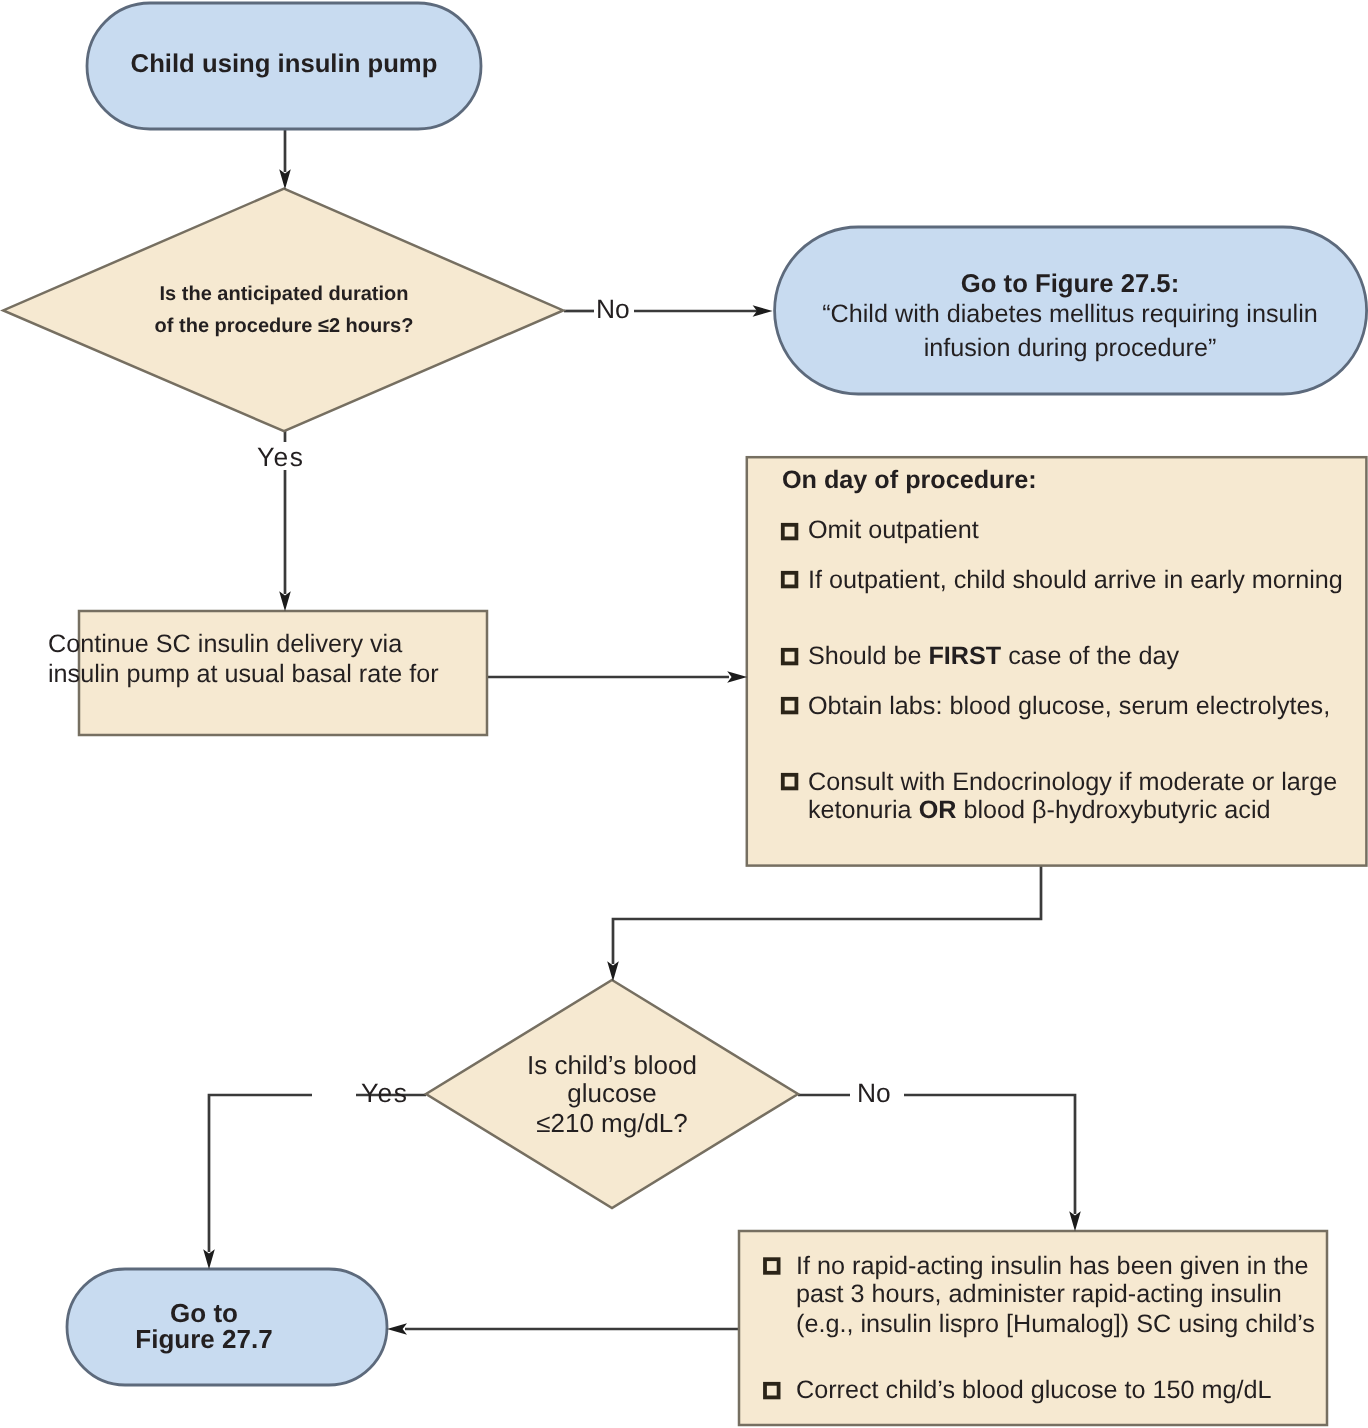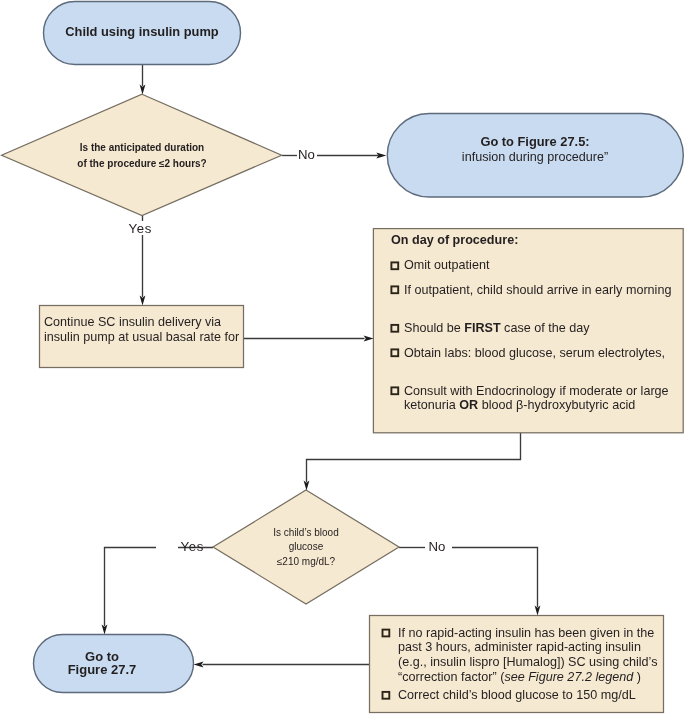--- a/index.html
+++ b/index.html
@@ -73,24 +73,25 @@
 
 <div class="tx bold c" style="left:42px;top:139.5px;width:200px;font-size:10px;line-height:16.2px">
   <div>Is the anticipated duration</div>
   <div>of the procedure ≤2 hours?</div>
 </div>
 
 <div class="tx c" style="left:388px;top:134px;width:294px;font-size:12.85px;line-height:16px">
   <div class="bold">Go to Figure 27.5:</div>
 </div>
 <div class="tx c" style="left:388px;top:149px;width:294px;font-size:12.6px;line-height:17px">
+  <div>“Child with diabetes mellitus requiring insulin</div>
   <div>infusion during procedure”</div>
 </div>
 
-<div class="tx c" style="left:44px;top:315px;width:172px;font-size:12.6px;line-height:14.8px">
+<div class="tx c" style="left:24px;top:315px;width:172px;font-size:12.6px;line-height:14.8px">
   <div>Continue SC insulin delivery via</div>
   <div>insulin pump at usual basal rate for</div>
 </div>
 
 <div class="tx bold" style="left:391px;top:233px;font-size:12.6px">On day of procedure:</div>
 
 <div class="tx" style="left:404px;top:257.5px;font-size:12.6px;line-height:14px">
       <div>Omit outpatient</div>
     </div>
 <div class="tx" style="left:404px;top:282.5px;font-size:12.6px;line-height:14px">
@@ -104,27 +105,26 @@
     </div>
 <div class="tx" style="left:404px;top:384px;font-size:12.6px;line-height:14px">
       <div>Consult with Endocrinology if moderate or large</div>
       <div><span>ketonuria </span><b>OR</b><span> blood β-hydroxybutyric acid</span></div>
     </div>
 
 <div class="tx" style="left:398px;top:625.5px;font-size:12.6px;line-height:14.7px">
   <div>If no rapid-acting insulin has been given in the</div>
   <div>past 3 hours, administer rapid-acting insulin</div>
   <div>(e.g., insulin lispro [Humalog]) SC using child’s</div>
-  <div><span>“correction factor” (</span><i>see Figure 27.2 legend</i><span> )</span></div>
 </div>
 <div class="tx" style="left:398px;top:687.5px;font-size:12.6px;line-height:14.7px">
       <div>Correct child’s blood glucose to 150 mg/dL</div>
     </div>
 
-<div class="tx c" style="left:214px;top:525.5px;width:184px;font-size:10px;line-height:14.9px">
+<div class="tx c" style="left:214px;top:525.5px;width:184px;font-size:13px;line-height:14.9px">
   <div>Is child’s blood</div>
   <div>glucose</div>
   <div>≤210 mg/dL?</div>
 </div>
 
 <div class="tx bold c" style="left:34px;top:650px;width:136px;font-size:13px;line-height:13.3px">
   <div>Go to</div>
   <div>Figure 27.7</div>
 </div>
 

